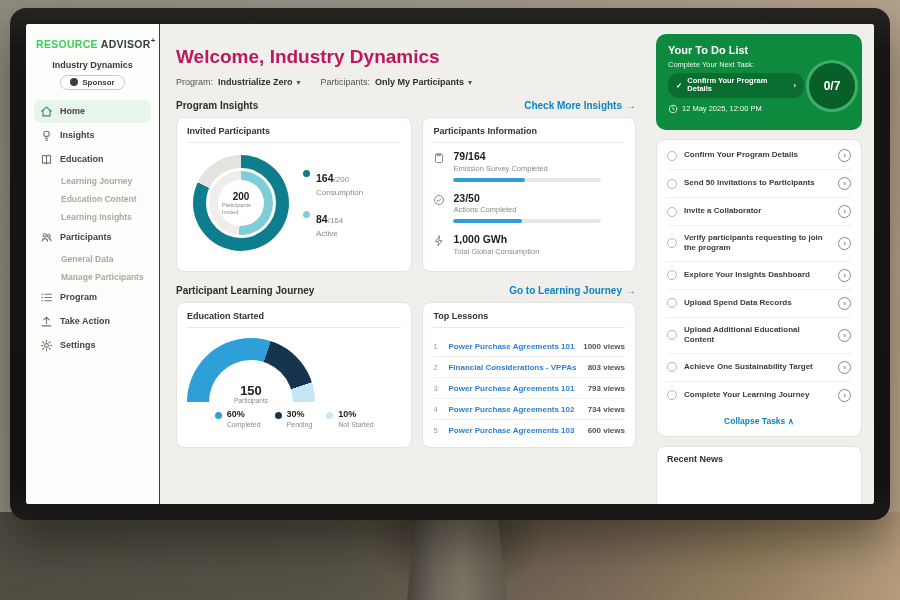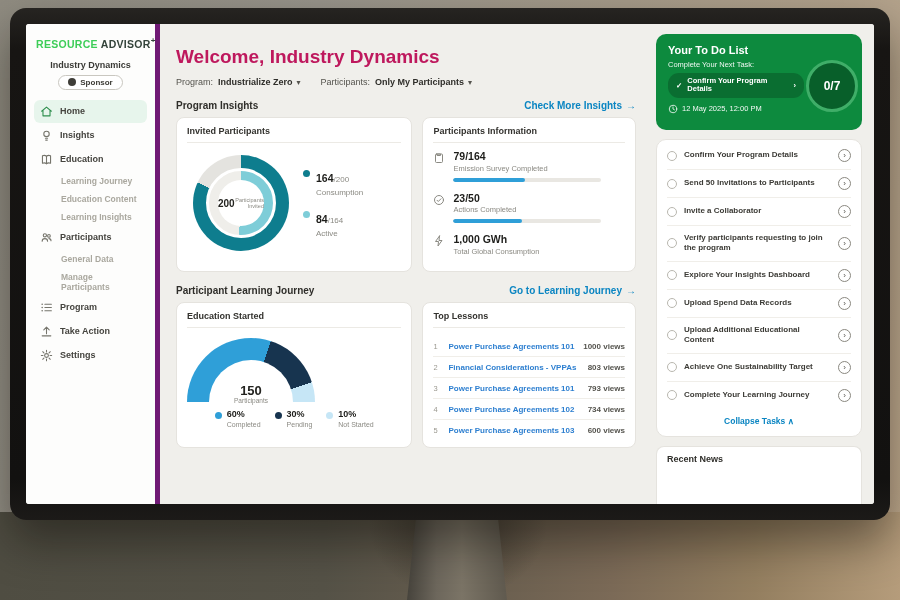--- a/index.html
+++ b/index.html
@@ -7,21 +7,21 @@
 
   
   .bg{position:absolute;inset:0;background:linear-gradient(112deg,#8f8b80 0%,#97938a 28%,#a59a88 55%,#b3a28b 78%,#c2ab8e 100%);}
   .bg-bottom{position:absolute;left:0;right:0;top:512px;bottom:0;background:linear-gradient(90deg,#4f4d42 0%,#555247 36%,#675d4e 52%,#7b6a57 68%,#947f60 84%,#b59c7b 100%);}
   .stand-shadow{position:absolute;left:368px;top:518px;width:180px;height:82px;background:radial-gradient(ellipse at 50% 10%,rgba(20,18,14,.5),rgba(0,0,0,0) 70%);}
   .stand{position:absolute;left:406px;top:516px;width:102px;height:84px;background:linear-gradient(90deg,#45423b 0%,#6d675c 30%,#7b7466 55%,#5f594e 100%);clip-path:polygon(10% 0,90% 0,99% 100%,1% 100%);}
   .monitor{position:absolute;left:10px;top:8px;width:880px;height:512px;border-radius:16px;background:linear-gradient(180deg,#262421 0%,#171513 8%,#121110 92%,#1c1a18 100%);box-shadow:0 22px 45px rgba(10,8,5,.45);}
   .screen{position:absolute;left:16px;top:16px;width:848px;height:480px;background:#f0efeb;border-radius:3px;overflow:hidden;display:flex;}
 
   
-  .sidebar{width:134px;box-sizing:border-box;background:#fdfdfc;border-right:5px solid #701a75;padding:10px 8px 0 8px;flex-shrink:0;}
+  .sidebar{width:134px;box-sizing:border-box;background:#fdfdfc;border-right:1px solid #701a75;padding:10px 8px 0 8px;flex-shrink:0;}
   .logo{font-size:10.5px;font-weight:700;letter-spacing:.3px;margin:2px 0 10px 2px;white-space:nowrap;}
   .logo .g{color:#3dcd58;}
   .logo .d{color:#33433a;}
   .logo .p{color:#33433a;font-size:8px;vertical-align:super;}
   .org{text-align:center;font-size:9px;font-weight:700;color:#3a3a36;}
   .sponsor{display:flex;align-items:center;gap:4px;width:fit-content;margin:5px auto 10px auto;border:1px solid #c9c7c0;border-radius:10px;padding:2px 9px;font-size:8px;font-weight:700;color:#3c3b36;background:#fff;cursor:pointer;}
   .sponsor-dot{width:8px;height:8px;border-radius:50%;background:#3e3d38;}
   .nav-item{display:flex;align-items:center;gap:7px;padding:5px 6px;border-radius:6px;font-size:9px;font-weight:700;color:#45443f;margin-bottom:1px;cursor:pointer;}
   .nav-item.active{background:#e7f5ec;}
   .nav-sub{padding:4px 6px 4px 27px;font-size:8.5px;color:#aaa89f;font-weight:600;cursor:pointer;}
@@ -43,21 +43,21 @@
   .card-title{font-size:9px;font-weight:700;color:#33322e;padding-bottom:6px;border-bottom:1px solid #eceae5;margin-bottom:8px;}
   .card-invited{flex:1.12;height:155px;}
   .card-info{flex:1;height:155px;}
   .card-edu{flex:1.12;height:146px;}
   .card-lessons{flex:1;height:146px;}
 
   
   .donut-row{display:flex;align-items:center;gap:14px;padding:4px 0 0 6px;}
   .donut{width:96px;height:96px;border-radius:50%;display:flex;align-items:center;justify-content:center;flex-shrink:0;}
   .donut2{width:70px;height:70px;border-radius:50%;border:3px solid #fff;box-sizing:border-box;display:flex;align-items:center;justify-content:center;}
-  .hole{width:46px;height:46px;border-radius:50%;background:#fff;display:flex;align-items:center;justify-content:center;text-align:right;}
+  .hole{width:46px;height:46px;border-radius:50%;background:#fff;display:flex;flex-direction:column;align-items:center;justify-content:center;text-align:left;}
   .hole-val{font-size:10px;font-weight:700;color:#23231f;}
   .hole-lab{font-size:5.5px;color:#8b8a83;line-height:1.15;width:38px;}
   .dlegend{display:flex;flex-direction:column;gap:12px;}
   .dleg-item{display:flex;align-items:flex-start;gap:6px;}
   .dot{width:7px;height:7px;border-radius:50%;margin-top:2px;flex-shrink:0;}
   .dot-teal{background:#0e7d8e;}.dot-lteal{background:#7ecdd8;}
   .dot-b{background:#2f9fd8;}.dot-n{background:#17344f;}.dot-p{background:#c6e6f6;}
   .dleg-val{font-size:10.5px;font-weight:700;color:#1d1d1a;line-height:1;}
   .dleg-suffix{font-size:8px;color:#8b8a83;font-weight:400;}
   .dleg-lab{font-size:8px;color:#8b8a83;margin-top:2px;}

